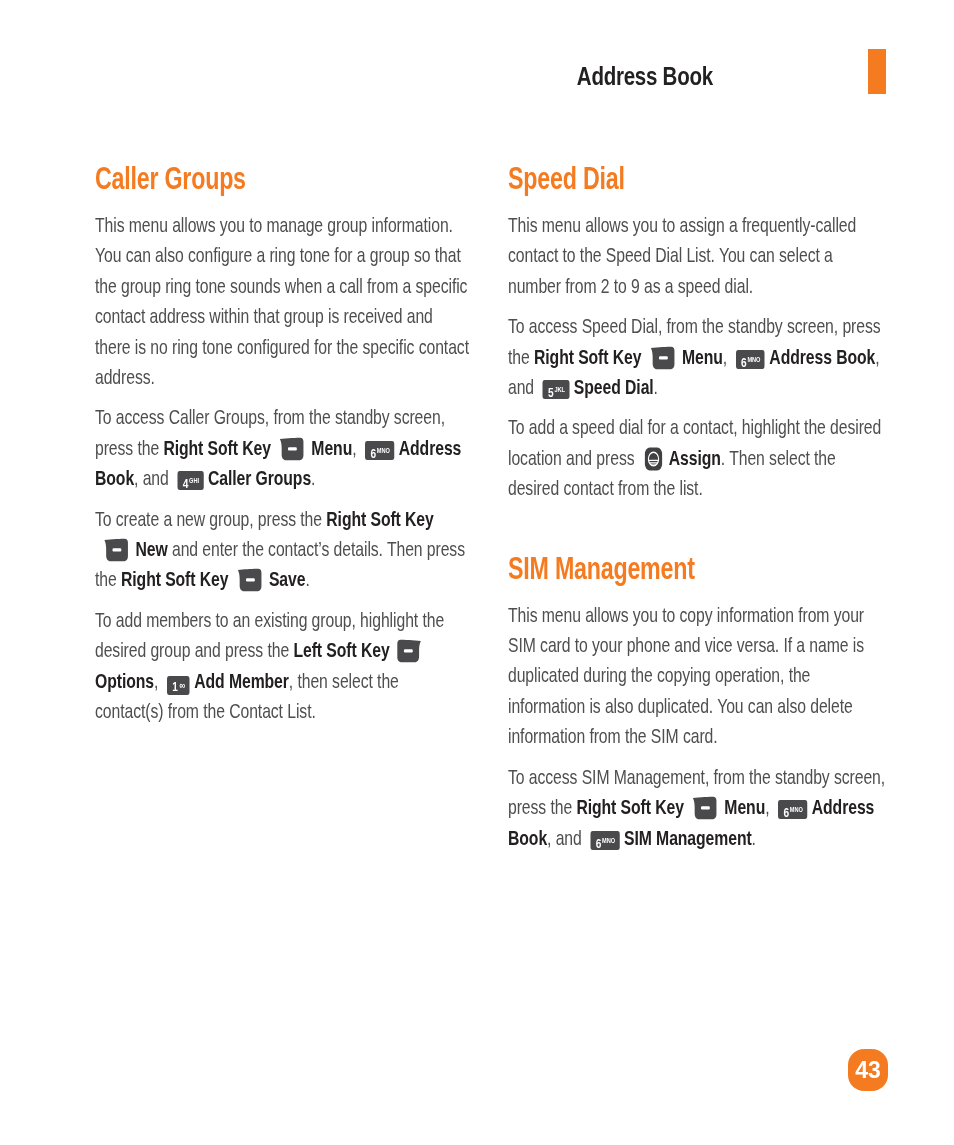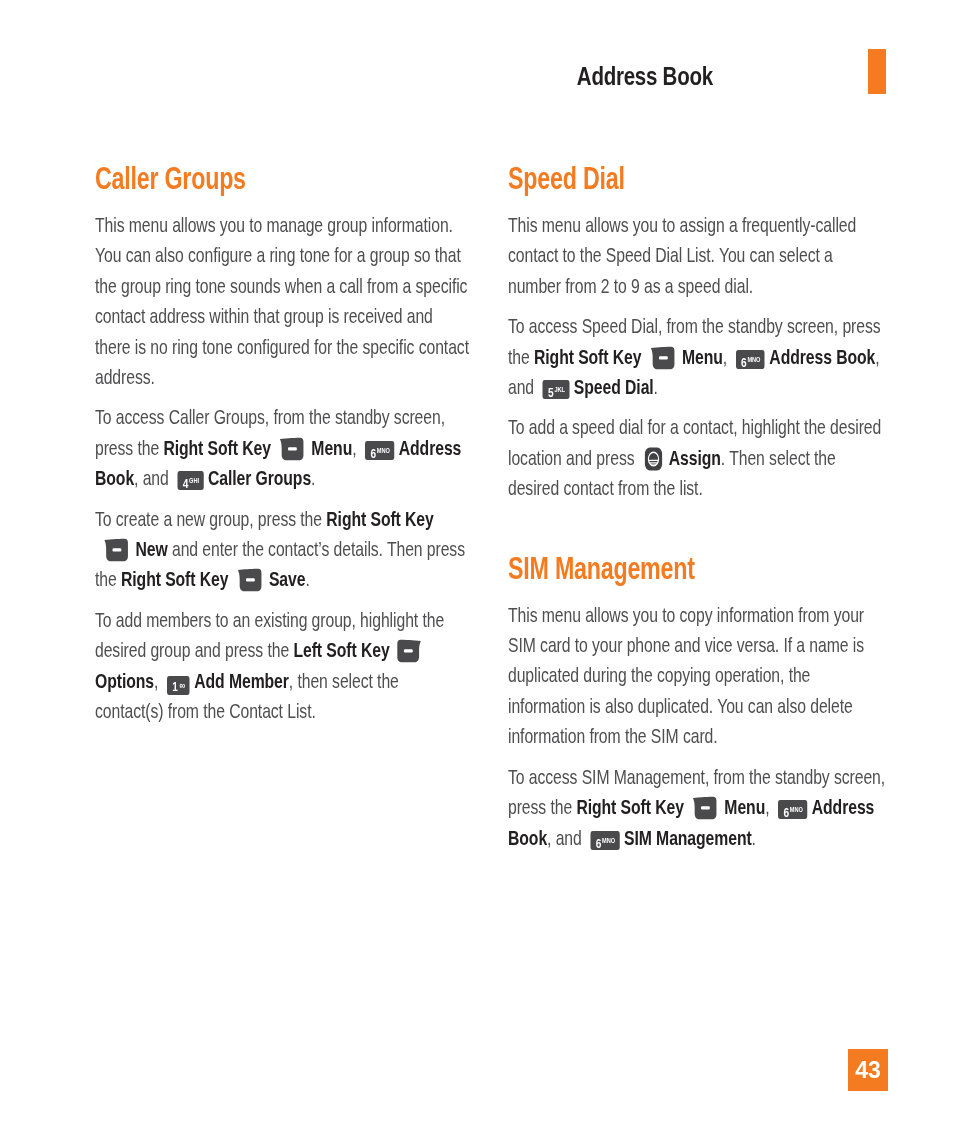--- a/index.html
+++ b/index.html
@@ -58,21 +58,21 @@
 
   
   .softkey svg   { width: 44px; height: 25px; vertical-align: -6px; margin: 0 5px; }
   .centerkey svg { width: 30px; height: 24px; vertical-align: -6px; margin: 0 5px; }
 
   
   .page-num {
     position: absolute; left: 848px; top: 1049px;
     width: 40px; height: 42px; background: var(--accent, #F47B20);
     display: flex; align-items: center; justify-content: center;
-    color: var(--pagenumtext, #fff); font-size: 23px; font-weight: bold;
+    color: var(--pagenumtext, #fff); font-size: 23px; font-weight: bold; border-radius: 16px;
   }
 </style>
 </head>
 <body>
 
 <div class="page">
   <div class="header-title">Address Book</div>
   <div class="header-tab"></div>
 
   <div id="columns">

